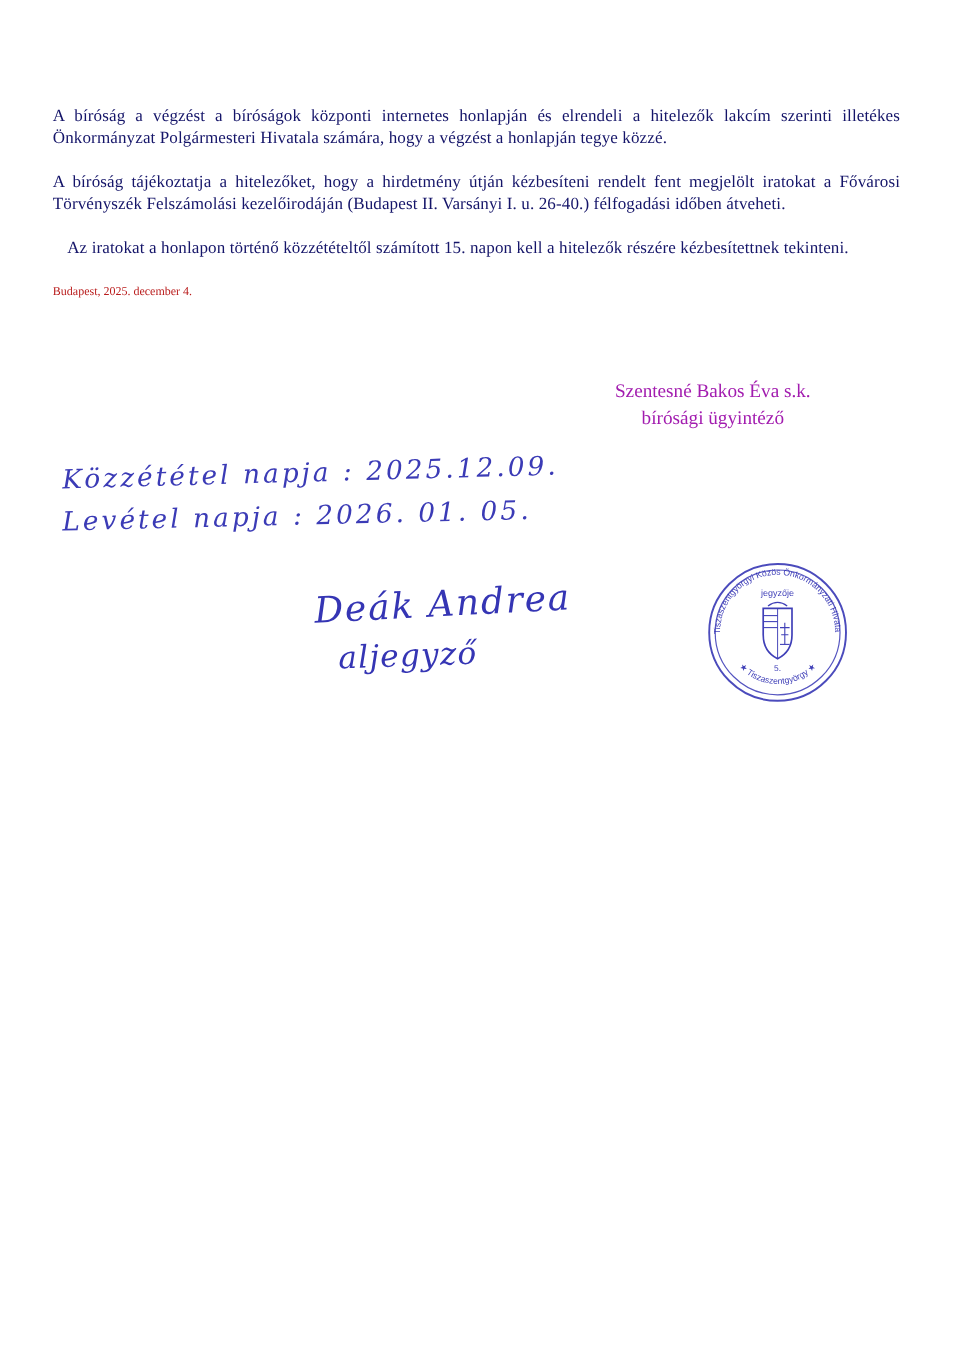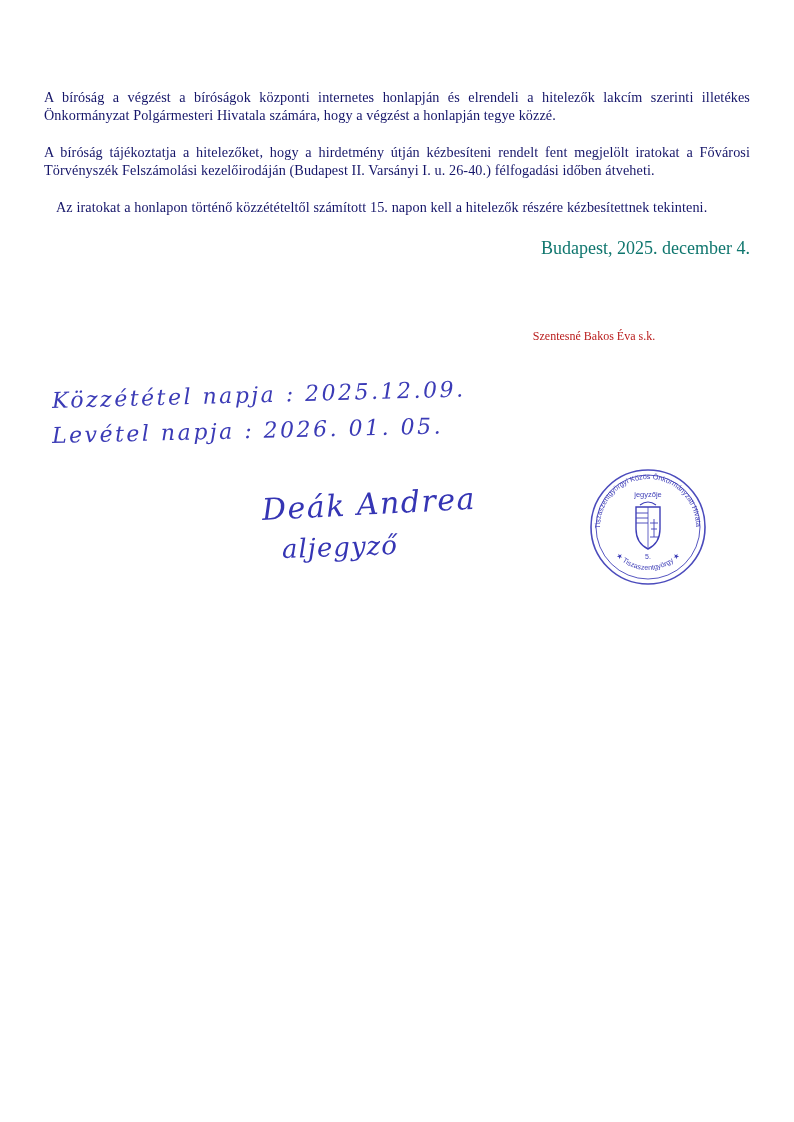--- a/index.html
+++ b/index.html
@@ -34,34 +34,33 @@
     text-align: justify;
     color: #151569;
     letter-spacing: 0.1px;
   }
   p.para.last {
     margin-bottom: 0;
     margin-left: 12px;
   }
   .date-line {
     margin: 22px 0 0 0;
-    font-size: 18px;
-    color: #0f766e;
-    text-align: right;
+    font-size: 10px;
+    color: #b91c1c;
+    text-align: left;
   }
   .signature-block {
     position: absolute;
     left: 400px;
     top: 228px;
     width: 300px;
     text-align: center;
-    font-size: 12px;
+    font-size: 16px;
     line-height: 1.35;
-    color: #b91c1c;
-    margin-top: 12px;
+    color: #a21caf;
   }
   
   .handwriting {
     position: absolute;
     font-family: "DejaVu Serif", serif;
     color: #2b2bb0;
   }
   .hw-line1 {
     left: 52px;
     top: 388px;
@@ -130,20 +129,21 @@
   <div class="content">
 
     <p class="para">A bíróság a végzést a bíróságok központi internetes honlapján és elrendeli a hitelezők lakcím szerinti illetékes Önkormányzat Polgármesteri Hivatala számára, hogy a végzést a honlapján tegye közzé.</p>
     <p class="para">A bíróság tájékoztatja a hitelezőket, hogy a hirdetmény útján kézbesíteni rendelt fent megjelölt iratokat a Fővárosi Törvényszék Felszámolási kezelőirodáján (Budapest II. Varsányi I. u. 26-40.) félfogadási időben átveheti.</p>
     <p class="para last">Az iratokat a honlapon történő közzétételtől számított 15. napon kell a hitelezők részére kézbesítettnek tekinteni.</p>
 
     <p class="date-line">Budapest, 2025. december 4.</p>
 
     <div class="signature-block">
       <div>Szentesné Bakos Éva s.k.</div>
+      <div>bírósági ügyintéző</div>
     </div>
 
   </div>
 
   <div class="handwriting hw-line1">Közzététel napja : 2025.12.09.</div>
   <div class="handwriting hw-line2">Levétel napja : 2026. 01. 05.</div>
   <div class="handwriting hw-sign-name">Deák Andrea</div>
   <div class="handwriting hw-sign-title">aljegyző</div>
 
   <div class="stamp">

